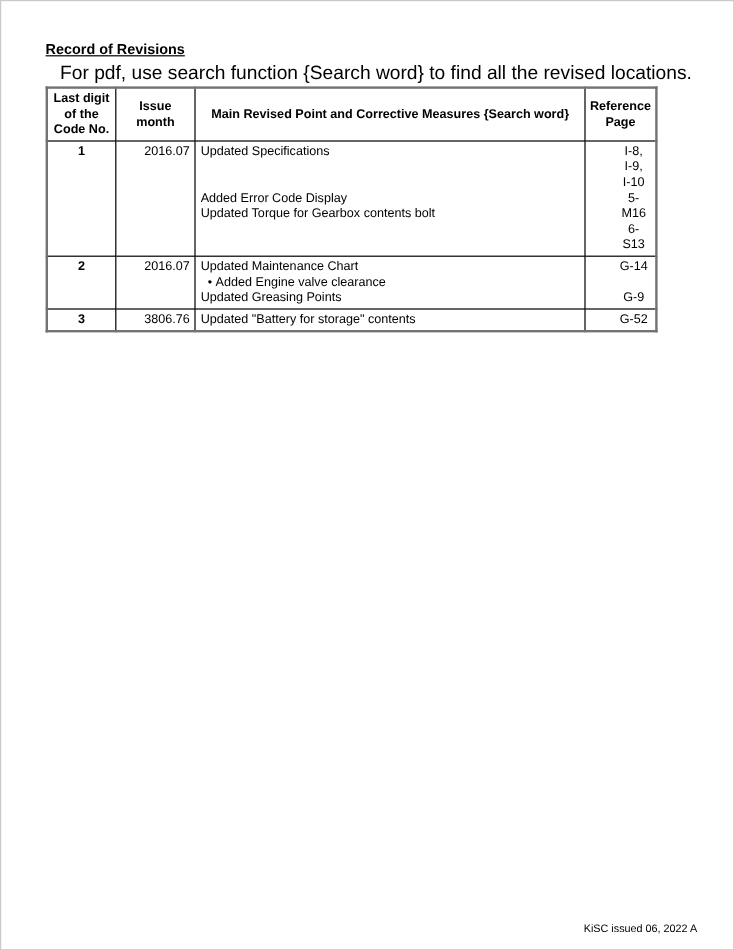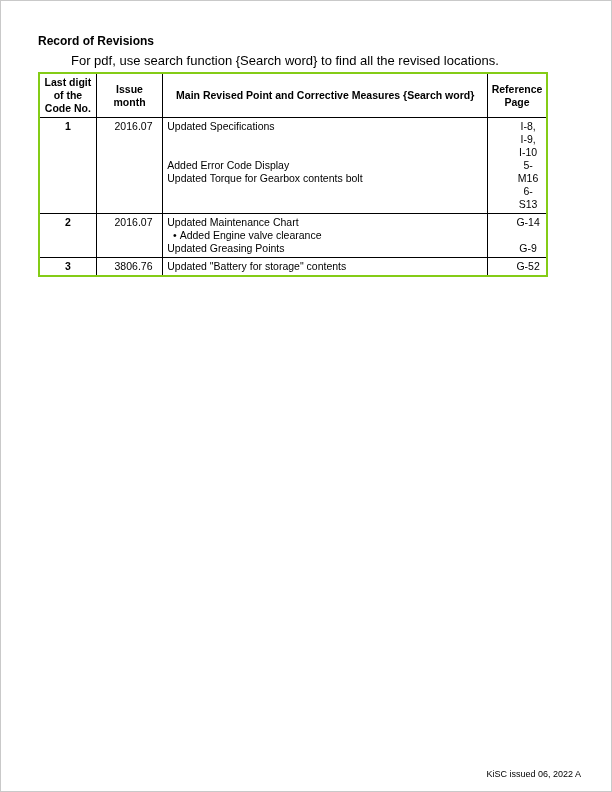--- a/index.html
+++ b/index.html
@@ -17,35 +17,36 @@
     inset: 0;
     border: 1px solid #c9c9c9;
     background: #ffffff;
   }
   .title {
     position: absolute;
     left: 37px;
     top: 33px;
     font-size: 12px;
     font-weight: bold;
+    text-decoration: underline;
   }
   .subtitle {
     position: absolute;
-    left: 70px;
+    left: 49px;
     top: 52px;
-    font-size: 13px;
+    font-size: 16px;
     text-align: center;
   }
   table.rev-table {
     position: absolute;
     left: 37px;
     top: 71px;
     width: 510px;
     border-collapse: collapse;
-    border: 2px solid #84cc16;
+    border: 2px solid #737373;
     font-size: 10.5px;
     table-layout: fixed;
   }
   .rev-table th,
   .rev-table td {
     border: 1px solid #000;
     line-height: 13px;
     white-space: pre-line;
     padding: 2px 4px;
     vertical-align: top;
@@ -60,21 +61,21 @@
   }
   .col-digit { width: 57px; }
   .col-month { width: 66px; }
   .col-main  { width: 323px; }
   .col-ref   { width: 59px; }
   td.cell-digit {
     text-align: center;
     font-weight: bold;
   }
   td.cell-month {
-    text-align: center;
+    text-align: right;
     padding-left: 12px;
   }
   td.cell-main {
     text-align: left;
   }
   td.cell-ref {
     text-align: center;
     padding-left: 26px;
   }
   .footer {

